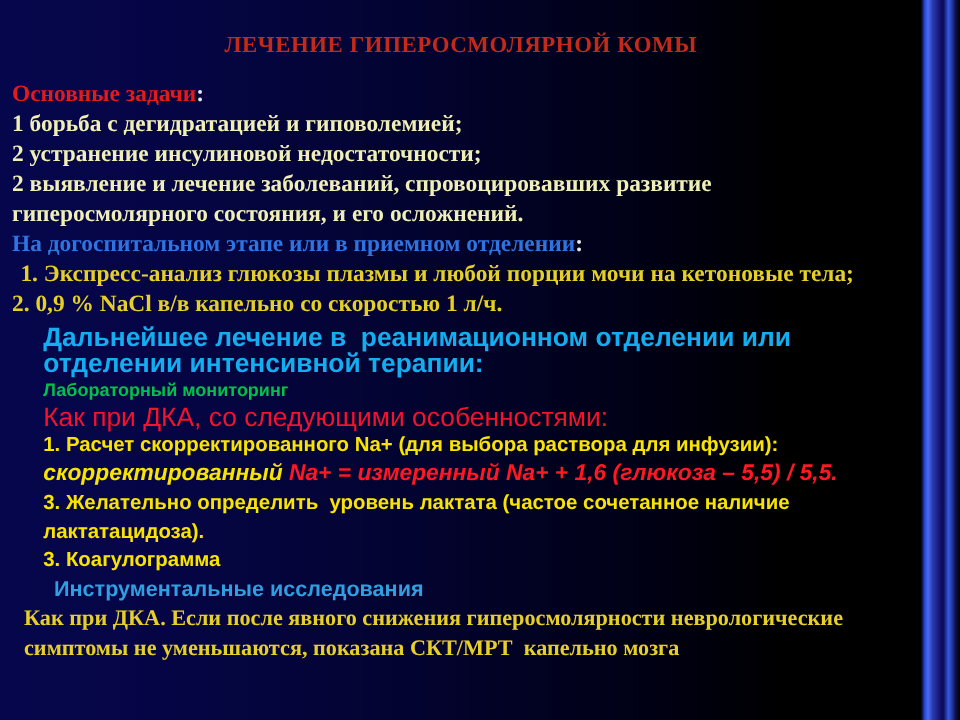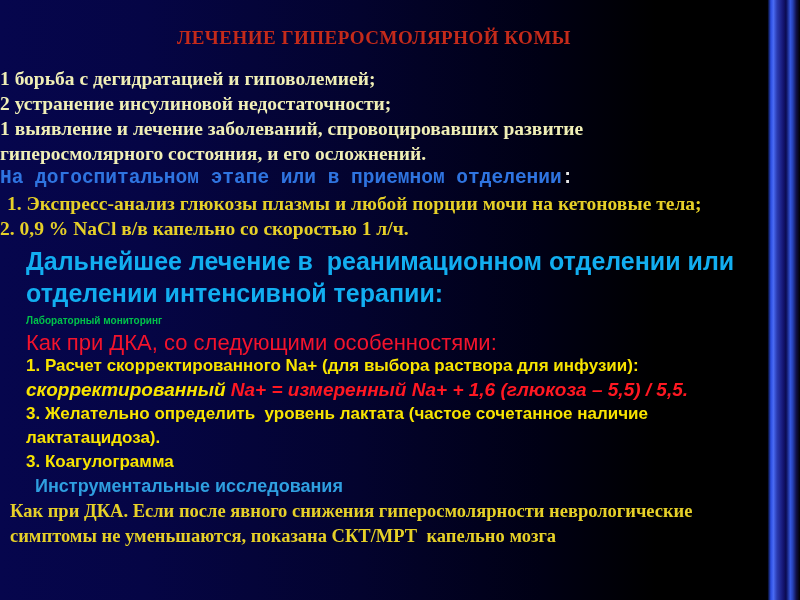--- a/index.html
+++ b/index.html
@@ -13,63 +13,64 @@
   .stripe{
     position:absolute;top:0;right:0;width:37px;height:600px;
     background:linear-gradient(90deg,
       #000000 0%, #000000 12%,
       #2a4ce0 21%, #4a6cf4 28%, #2b3bb0 38%,
       #141470 55%, #0a0a50 62%,
       #3558e0 74%, #2742b8 80%,
       #101048 90%, #000000 100%);
   }
   .content{
-    position:absolute;left:0;top:25px;width:748px;
+    position:absolute;left:10px;top:25px;width:748px;
   }
   .line{white-space:pre-wrap;}
   .serif{font-family:"Liberation Serif", serif;font-weight:bold;}
   .sans{font-family:"Liberation Sans", sans-serif;font-weight:bold;}
   .title{
     text-align:center;font-size:19px;line-height:22px;
     color:#c42a1a;margin:2px 0 17px 0;letter-spacing:.5px;
   }
   .serifline{font-size:19.5px;line-height:25px;}
   .red-head{color:#e31b1b;}
   .cream{color:#f0efb6;}
-  .blue-head{color:#2f74e0;font-family:Liberation Mono, monospace;}
+  .blue-head{color:#2f74e0;}
   .gold{color:#e6d028;}
   .white{color:#e8e8e8;}
   .indent1{padding-left:7px;}
   .sansblock{padding-left:26px;max-width:720px;margin-top:4px;}
-  .cyan-head{color:#12aef0;font-size:25px;line-height:32px;}
-  .green-small{color:#00c24a;font-size:10px;line-height:20px;margin-top:2px;}
+  .cyan-head{color:#12aef0;font-size:22px;line-height:22px;}
+  .green-small{color:#00c24a;font-size:15px;line-height:20px;margin-top:2px;}
   .red-note{color:#f3132c;font-size:22px;line-height:23px;font-weight:normal;}
   .yellow{color:#f8e400;font-size:17px;line-height:24px;}
   .formula-line{font-size:19px;line-height:24px;}
   .italic{font-style:italic;}
   .red-formula{color:#ff1822;}
   .yellow-inline{color:#f8e400;}
   .lightblue{color:#2f9fe0;font-size:18px;line-height:24px;padding-left:9px;}
   .bottomblock{
     color:#e6d028;font-size:18.5px;line-height:25px;
     max-width:700px;padding-left:10px;margin-top:1px;white-space:pre-wrap;
   }
 </style>
 </head>
 <body>
 
 <div class="slide">
   <div class="content">
 
     <div class="title serif">ЛЕЧЕНИЕ ГИПЕРОСМОЛЯРНОЙ КОМЫ</div>
 
+    <div class="line serif serifline red-head"><span>Основные задачи</span><span class="white">:</span></div>
 
     <div class="line serif serifline cream">1 борьба с дегидратацией и гиповолемией;</div>
     <div class="line serif serifline cream">2 устранение инсулиновой недостаточности;</div>
-    <div class="line serif serifline cream">1 выявление и лечение заболеваний, спровоцировавших развитие гиперосмолярного состояния, и его осложнений.</div>
+    <div class="line serif serifline cream">2 выявление и лечение заболеваний, спровоцировавших развитие гиперосмолярного состояния, и его осложнений.</div>
 
     <div class="line serif serifline blue-head"><span>На догоспитальном этапе или в приемном отделении</span><span class="white">:</span></div>
 
     <div class="line serif serifline gold indent1">1. Экспресс-анализ глюкозы плазмы и любой порции мочи на кетоновые тела;</div>
     <div class="line serif serifline gold">2. 0,9 % NaCl в/в капельно со скоростью 1 л/ч.</div>
 
     <div class="sansblock">
       <div class="line sans cyan-head">Дальнейшее лечение в  реанимационном отделении или отделении интенсивной терапии:</div>
       <div class="line sans green-small">Лабораторный мониторинг</div>
       <div class="line sans red-note">Как при ДКА, со следующими особенностями:</div>

